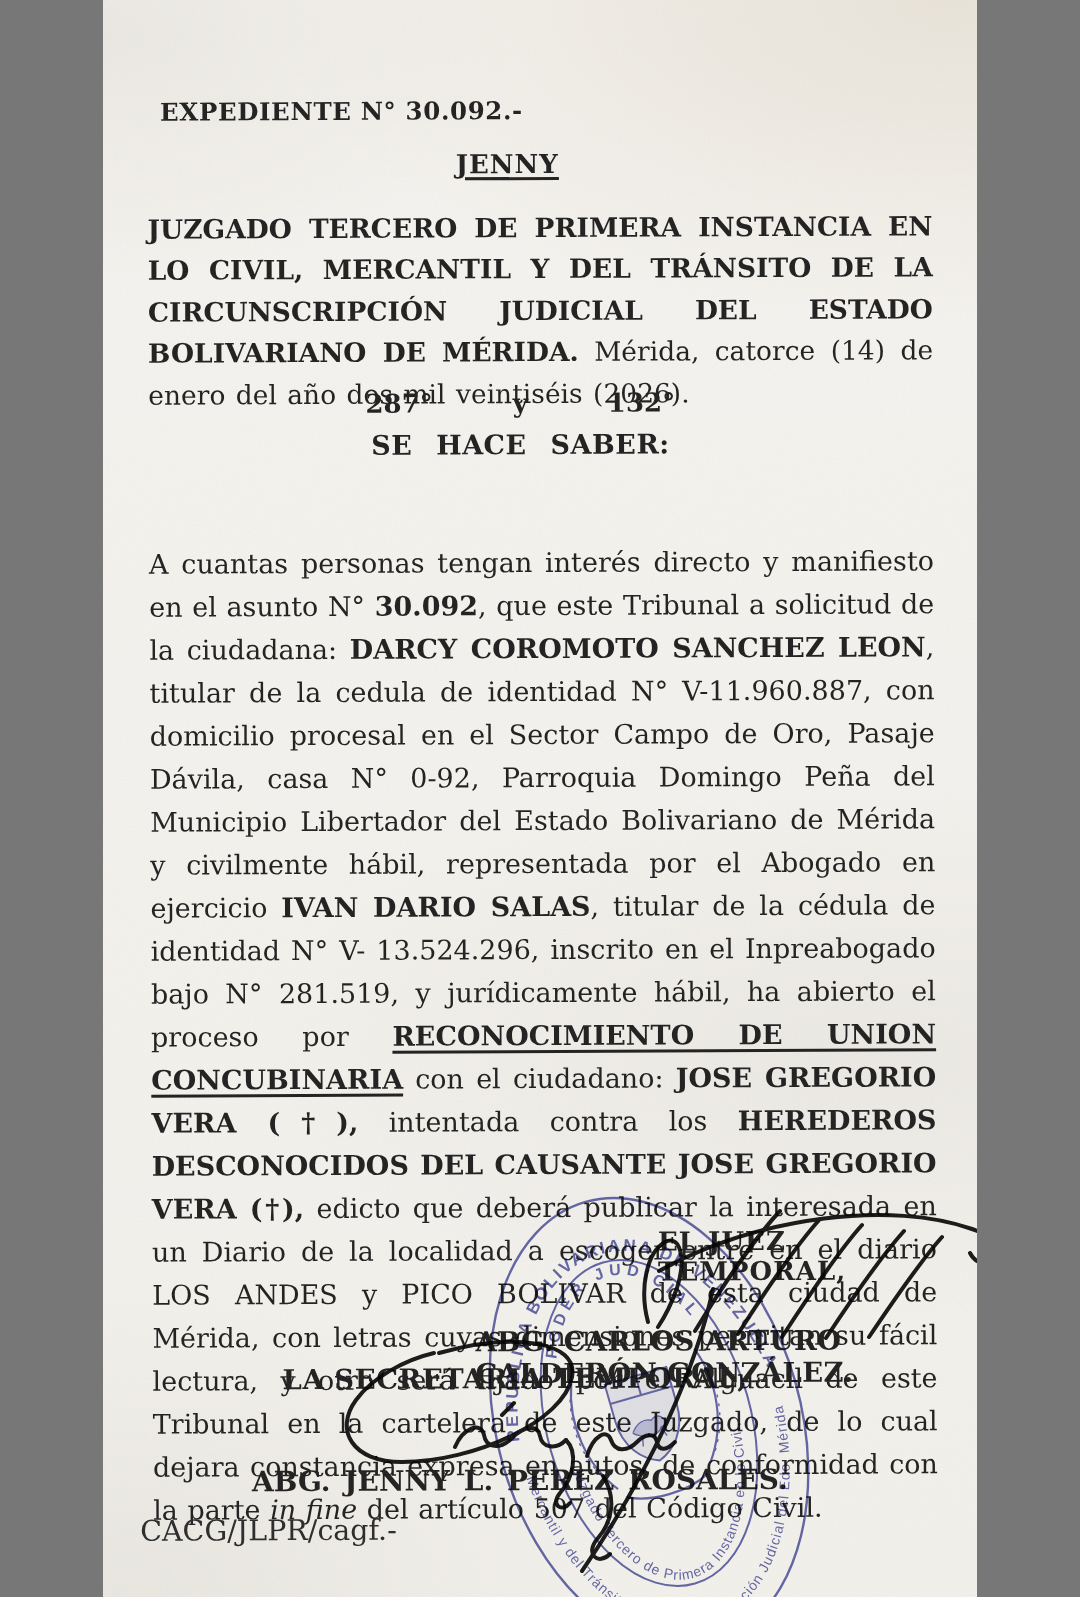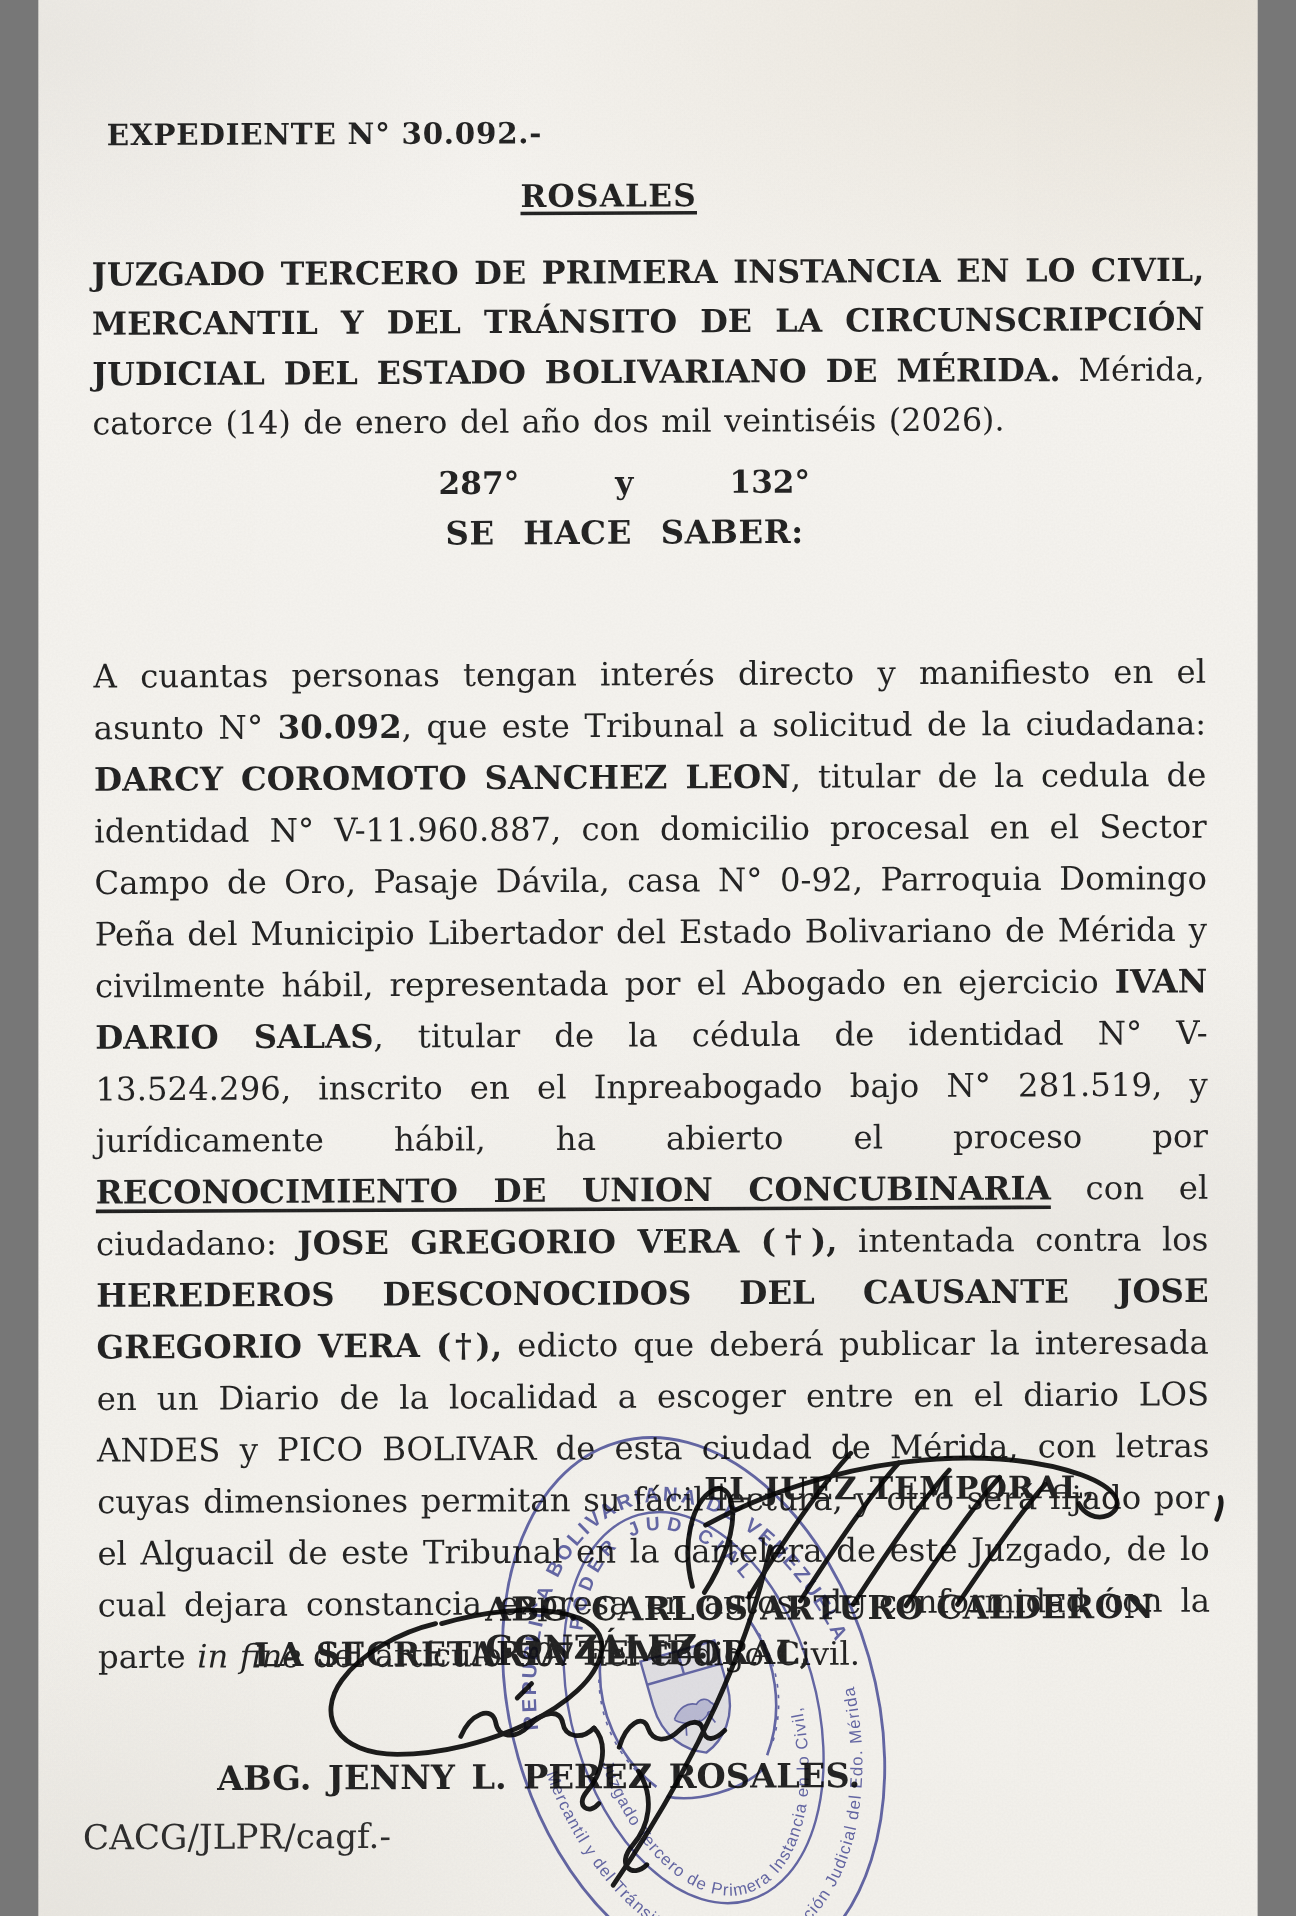--- a/index.html
+++ b/index.html
@@ -3,21 +3,21 @@
 <meta charset="utf-8">
 <style>
   :root{
     --paper:#f5f3ee;
     --ink:#1f1f1f;
     --stamp:#5054a4;
   }
   html,body{margin:0;padding:0;background:#777;}
   .page{
     position:relative;
-    width:1016px;height:1597px;
+    width:874px;height:1597px;
     margin:0 auto;
     overflow:hidden;
     background:
       radial-gradient(1100px 520px at 97% 0%, rgba(214,204,184,0.40), transparent 62%),
       radial-gradient(700px 420px at 0% 2%, rgba(205,200,190,0.25), transparent 60%),
       radial-gradient(900px 380px at 88% 66%, rgba(185,180,170,0.14), transparent 70%),
       radial-gradient(800px 500px at 2% 100%, rgba(200,195,185,0.22), transparent 60%),
       linear-gradient(#f6f4f0, #f3f1ec);
     font-family:"DejaVu Serif", serif;
     color:var(--ink);
@@ -57,21 +57,21 @@
 </style>
 </head>
 <body>
 
 <div class="page">
 
   <div class="content">
     <div class="abs expediente">EXPEDIENTE N° 30.092.-</div>
 
     <div class="abs edicto">
-      <span>ROSALES</span>
+      <span>JENNY</span>
     </div>
 
     <p class="abs court"><span class="b ">JUZGADO TERCERO DE PRIMERA INSTANCIA EN LO CIVIL, MERCANTIL Y DEL TRÁNSITO DE LA CIRCUNSCRIPCIÓN JUDICIAL DEL ESTADO BOLIVARIANO DE MÉRIDA.</span><span class=""> Mérida, catorce (14) de enero del año dos mil veintiséis (2026).</span></p>
 
     <div class="abs years">
       <span>287°</span>
       <span>y</span>
       <span>132°</span>
     </div>
 

